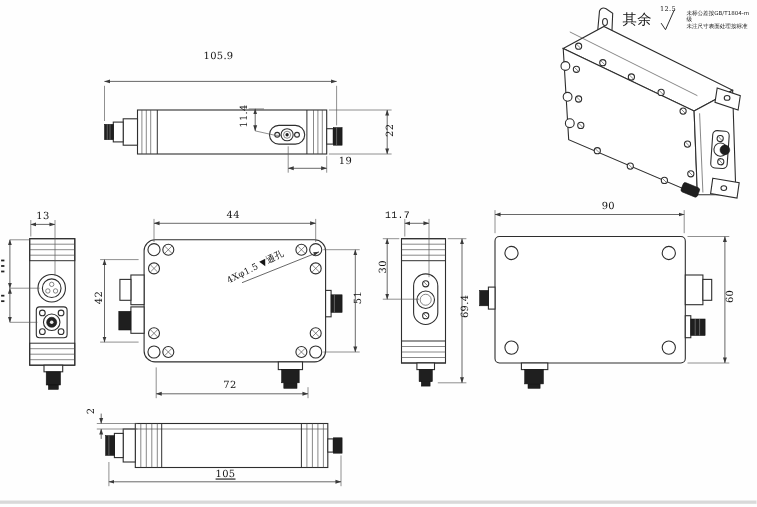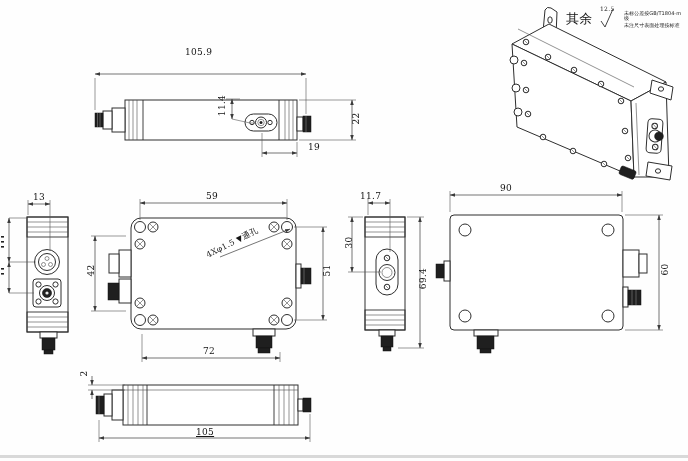--- a/index.html
+++ b/index.html
@@ -346,31 +346,31 @@
   </g>
 </svg>
 
 <span class="lab" style="left:185px;top:48px;">105.9</span>
 <span class="lab rot" style="left:350px;top:114px;">22</span>
 <span class="lab rot" style="left:212px;top:101px;">11.4</span>
 <span class="lab" style="left:272px;top:143px;margin-left:36px;">19</span>
 
 <span class="lab" style="left:33px;top:193px;">13</span>
 
-<span class="lab" style="left:206px;top:192px;">59</span>
+<span class="lab" style="left:206px;top:192px;">44</span>
 <span class="lab" style="left:203px;top:347px;">72</span>
 <span class="lab rot" style="left:321px;top:266px;">51</span>
 <span class="lab rot" style="left:85px;top:266px;">42</span>
 <span class="lab callout-lab" style="left:207px;top:252px;">4Xφ1.5 ▼通孔</span>
 
-<span class="lab" style="left:360px;top:192px;">11.7</span>
+<span class="lab" style="left:350px;top:192px;font-family:Liberation Mono, monospace;">11.7</span>
 <span class="lab rot" style="left:343px;top:238px;">30</span>
 <span class="lab rot" style="left:413px;top:274px;">69.4</span>
 
-<span class="lab" style="left:500px;top:184px;">90</span>
+<span class="lab" style="left:547px;top:184px;">90</span>
 <span class="lab rot" style="left:659px;top:265px;">60</span>
 
 <span class="lab" style="left:196px;top:428px;text-decoration:underline;">105</span>
 <span class="lab rot" style="left:81px;top:369px;">2</span>
 
 <span class="lab fin-lab" style="left:566px;top:12px;">其余</span>
 <span class="lab rough-lab" style="left:600px;top:6px;">12.5</span>
 <div class="cjk-note" style="left:624px;top:10px;">
   <div>未标公差按GB/T1804-m级</div>
   <div>未注尺寸表面处理按标准</div>

